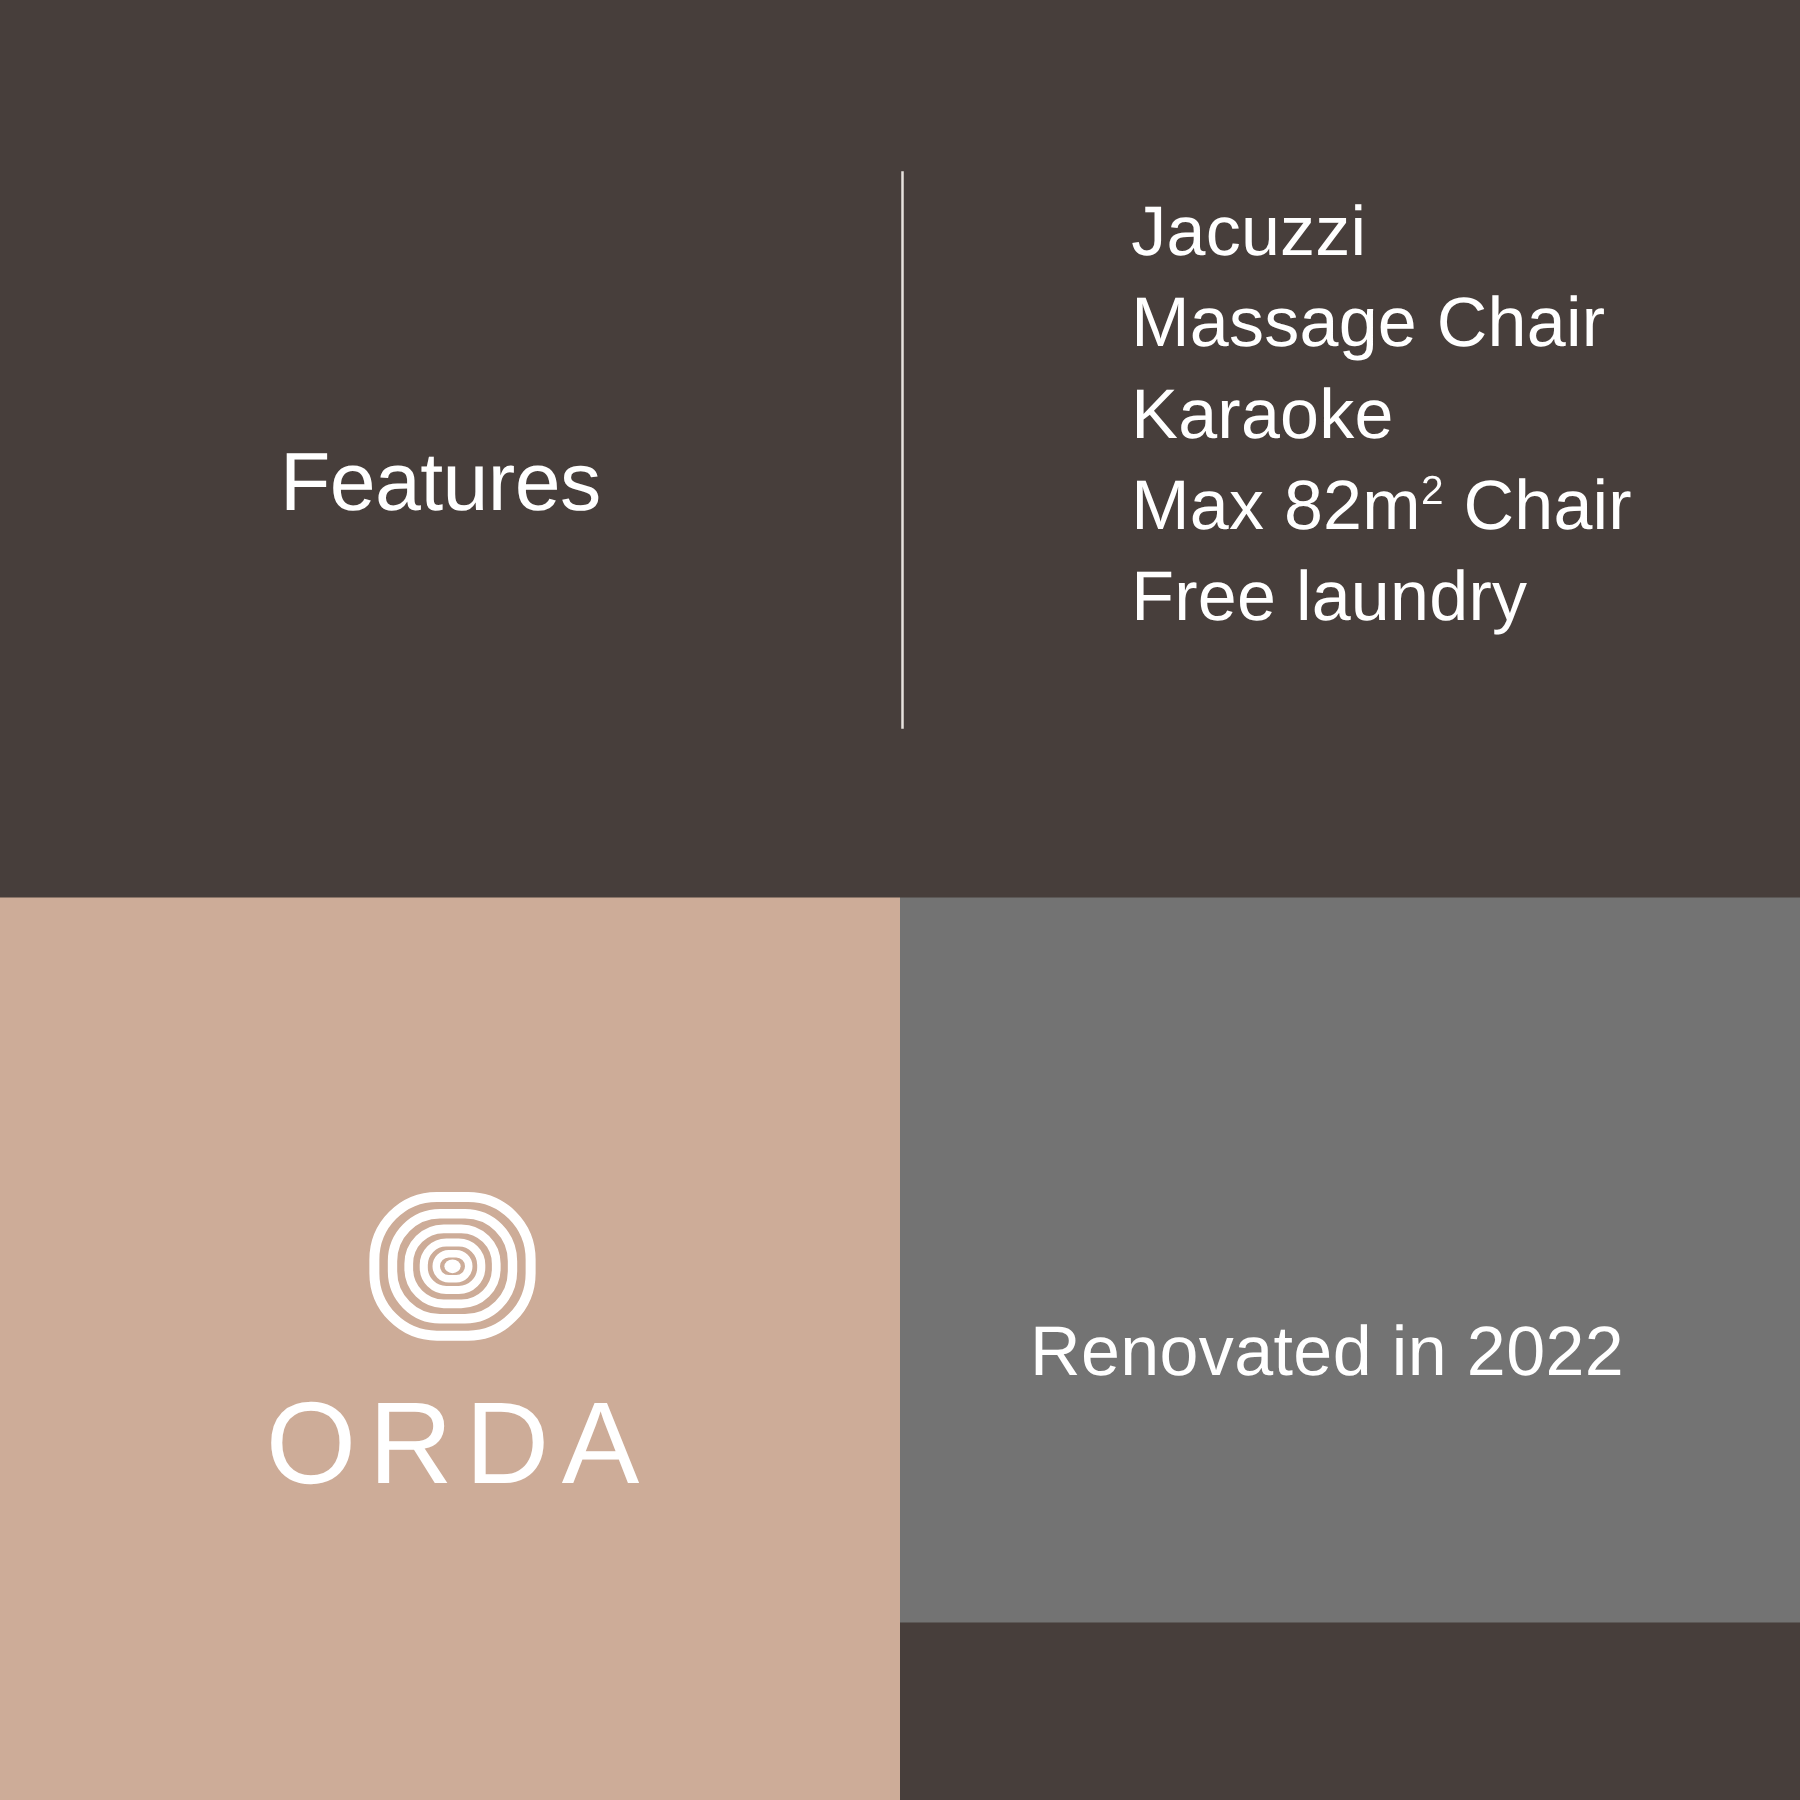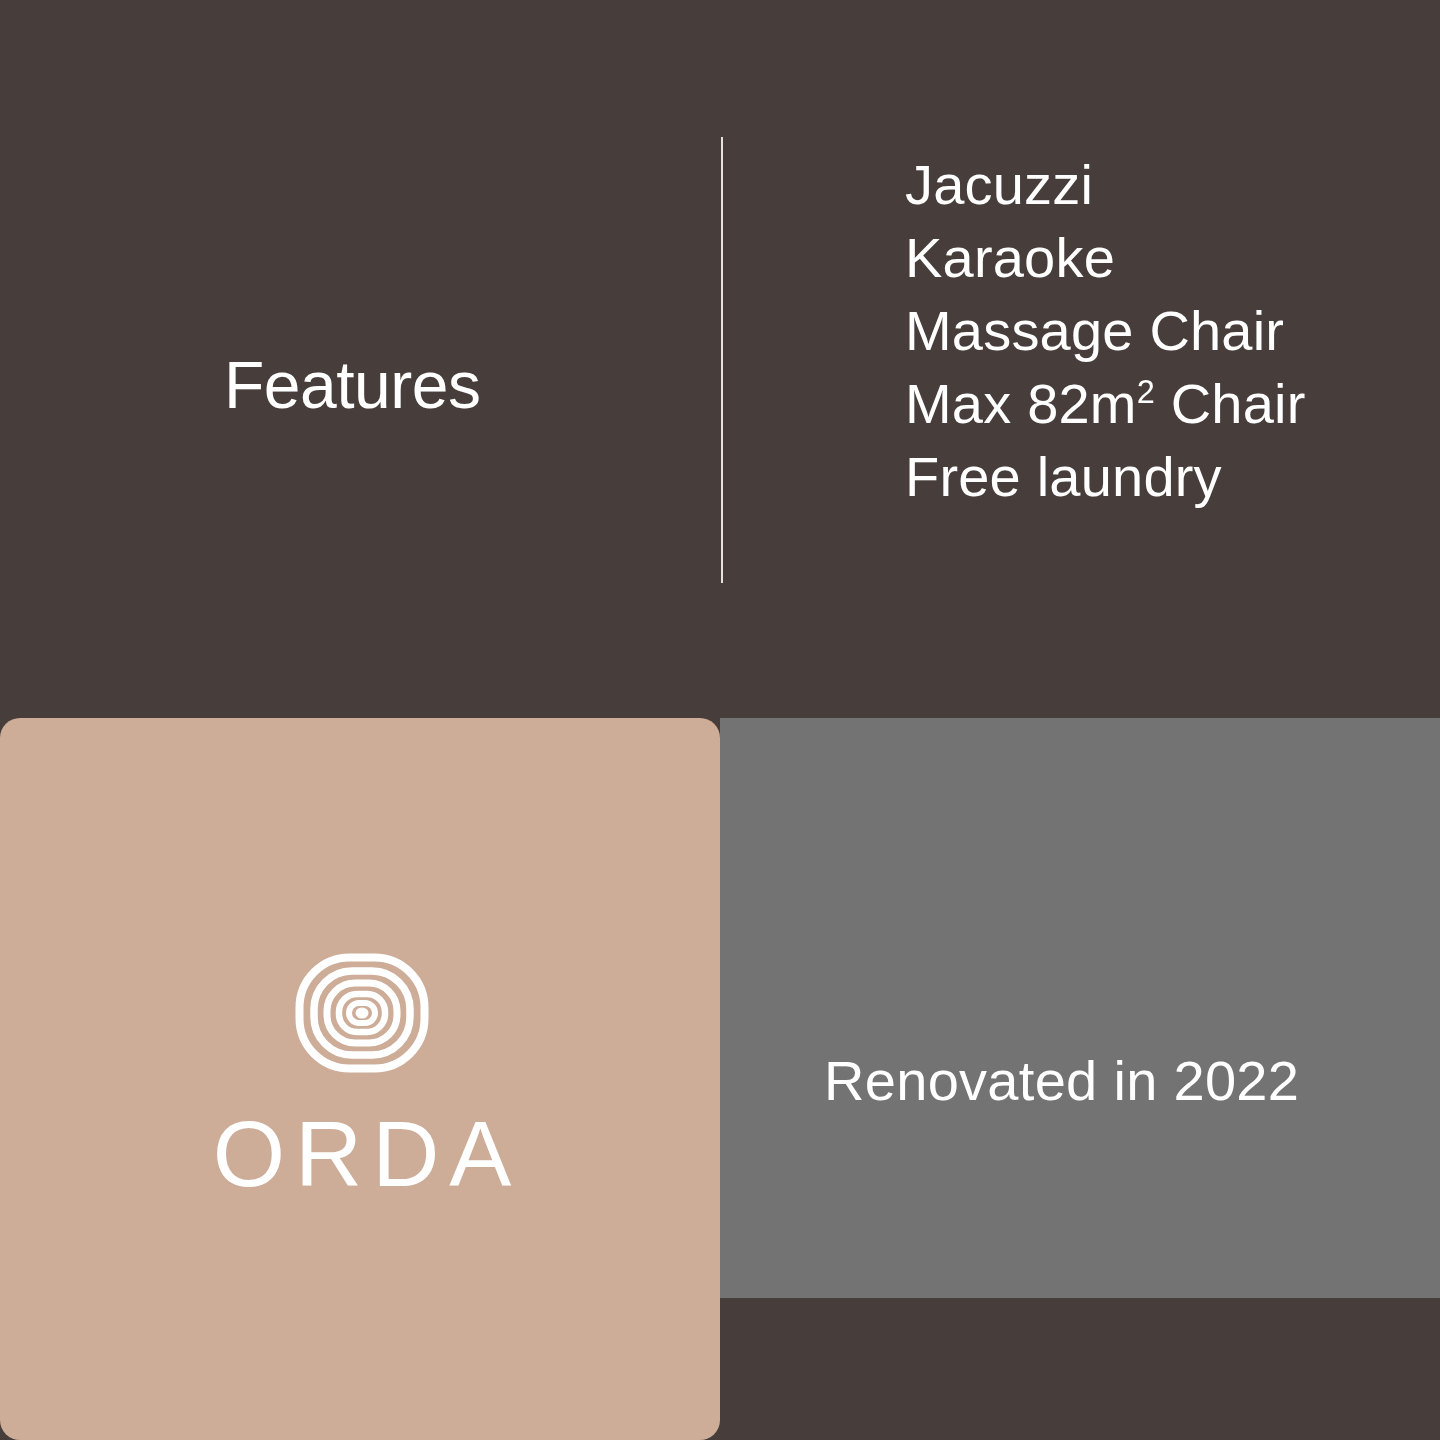--- a/index.html
+++ b/index.html
@@ -76,21 +76,20 @@
   }
 
   
   .panel-brand {
     position: absolute;
     left: 0;
     top: 718px;
     width: 720px;
     height: 722px;
     background: #CDAC98;
-    border-radius: 20px;
   }
 
   .brand-lockup {
     position: absolute;
     left: 0;
     top: 0;
     width: 720px;
     height: 722px;
     display: flex;
     flex-direction: column;
@@ -157,22 +156,22 @@
 <div class="poster">
 
   <section class="panel-features">
 
     <h1 class="features-heading">Features</h1>
 
     <div class="features-divider"></div>
 
     <ul class="features-list">
       <li><span>Jacuzzi</span></li>
+      <li><span>Massage Chair</span></li>
       <li><span>Karaoke</span></li>
-      <li><span>Massage Chair</span></li>
       <li><span>Max 82m</span><sup>2</sup><span> Chair</span></li>
       <li><span>Free laundry</span></li>
     </ul>
   </section>
 
   <section class="panel-brand">
     <div class="brand-lockup">
 
       <svg class="brand-mark" viewBox="0 0 136 122" aria-hidden="true">
         <g fill="none" stroke="#FFFFFF" stroke-linecap="round" stroke-linejoin="round">

